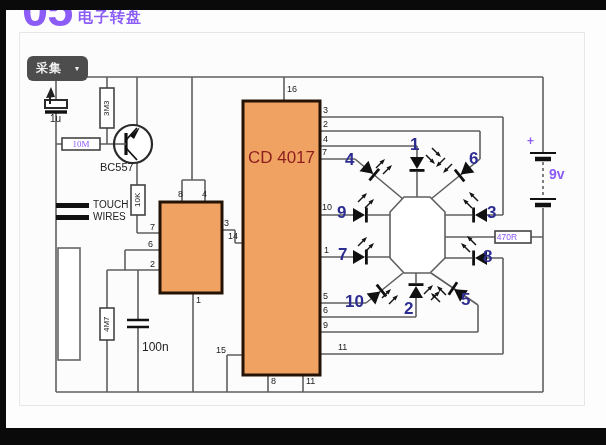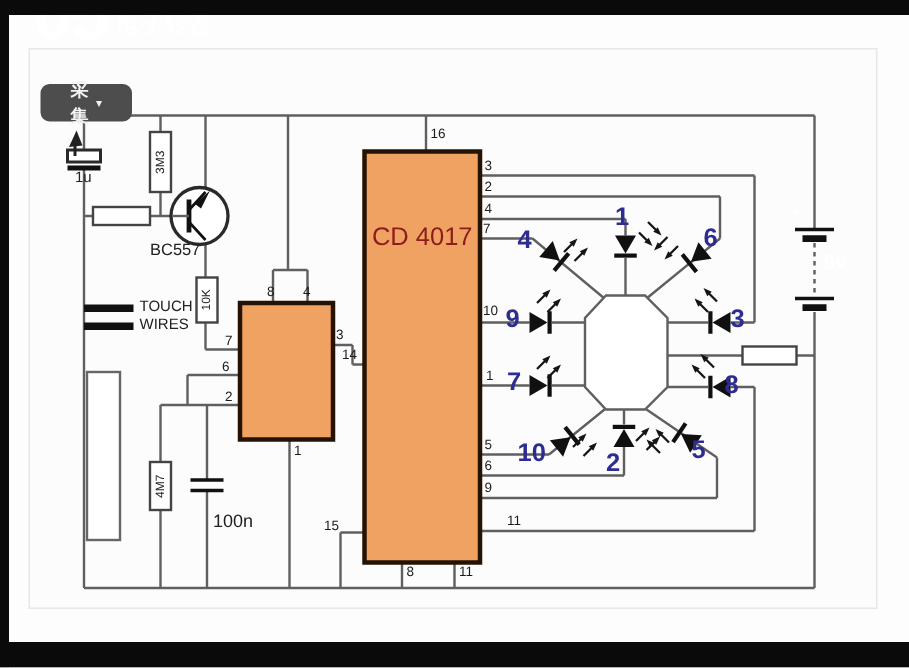--- a/index.html
+++ b/index.html
@@ -6,26 +6,26 @@
   #stage{position:relative;width:606px;height:445px;background:#0a0a0a;overflow:hidden;
          font-family:"Liberation Sans","DejaVu Sans",sans-serif;}
   #page{position:absolute;left:6px;top:10px;width:600px;height:418px;background:#fdfdfd;}
   
   .big-num{position:absolute;left:22px;top:-14px;font-size:47px;font-weight:bold;color:#282828;letter-spacing:-1px;}
   .title{position:absolute;left:78px;top:9px;font-size:15px;font-weight:bold;color:#1f1f1f;letter-spacing:1px;}
   
   #photo{position:absolute;left:19px;top:32px;width:564px;height:372px;background:#fcfcfc;border:1px solid #e7e7e7;}
   
   #capbtn{position:absolute;left:27px;top:56px;width:61px;height:25px;background:#4d4d4d;border-radius:6px;
-          display:flex;align-items:center;justify-content:space-between;padding:0 20px;box-sizing:border-box;cursor:pointer;}
+          display:flex;align-items:center;justify-content:space-between;padding:0 9px;box-sizing:border-box;cursor:pointer;}
   #capbtn .t{color:#f2f2f2;font-size:12px;font-weight:bold;letter-spacing:1px;}
   #capbtn .c{color:#f2f2f2;font-size:8px;}
   svg{position:absolute;left:0;top:0;}
   
-  .lb{position:absolute;color:#ffffff;line-height:1;white-space:nowrap;}
+  .lb{position:absolute;color:#8b5cf6;line-height:1;white-space:nowrap;}
   .pin{font-size:9px;color:#1b1b1b;}
   .comp{font-size:11px;color:#222;}
   .ledn{font-size:17px;font-weight:bold;color:#2d2d91;}
   .ictx{font-weight:normal;color:#8c1d1d;text-align:center;}
   .vlb{font-size:8px;color:#222;writing-mode:vertical-rl;transform:rotate(180deg);text-align:center;}
   .ctr{text-align:center;}
 </style>
 </head>
 <body>
 
@@ -149,21 +149,21 @@
     <rect x="0" y="0" width="6" height="445" fill="#0a0a0a"></rect>
     <rect x="0" y="428" width="606" height="17" fill="#0a0a0a"></rect>
   </svg>
 
   <div id="capbtn">
     <span class="t">采集</span>
     <span class="c">▾</span>
   </div>
 
   <div class="lb comp" style="left:50px;top:114px;font-size:10px;">1u</div>
-  <div class="lb ctr" style="left:62px;top:140px;width:38px;font-size:9px;">10M</div>
+  <div class="lb ctr" style="left:62px;top:140px;width:38px;font-size:9px;font-family:Liberation Serif, serif;">10M</div>
   <div class="lb vlb" style="left:103px;top:90px;height:36px;">3M3</div>
   <div class="lb comp" style="left:100px;top:162px;">BC557</div>
   <div class="lb vlb" style="left:134px;top:187px;height:26px;">10K</div>
   <div class="lb comp" style="left:93px;top:200px;font-size:10px;">TOUCH</div>
   <div class="lb comp" style="left:93px;top:212px;font-size:10px;">WIRES</div>
   <div class="lb vlb" style="left:103px;top:310px;height:28px;">4M7</div>
   <div class="lb comp" style="left:142px;top:341px;font-size:12px;">100n</div>
   <div class="lb ictx ctr" style="left:245px;top:149px;width:73px;font-size:17px;">CD 4017</div>
   <div class="lb ctr" style="left:495px;top:233px;width:24px;font-size:8.5px;">470R</div>
   <div class="lb" style="left:549px;top:167px;font-size:14px;font-weight:bold;">9v</div>

